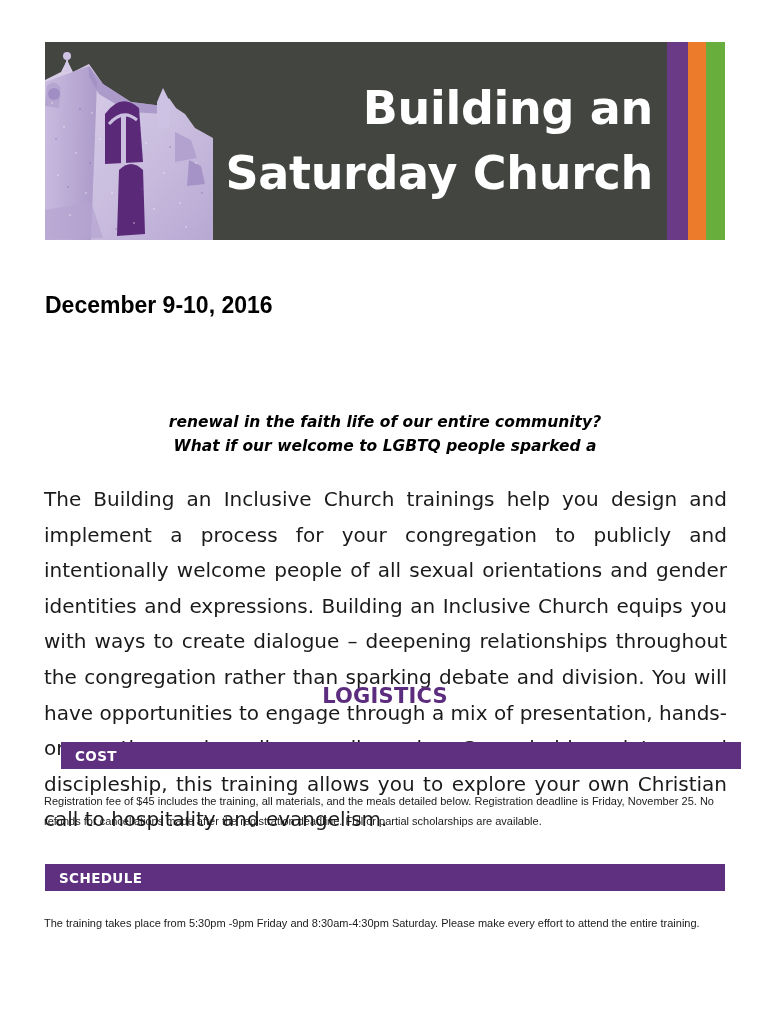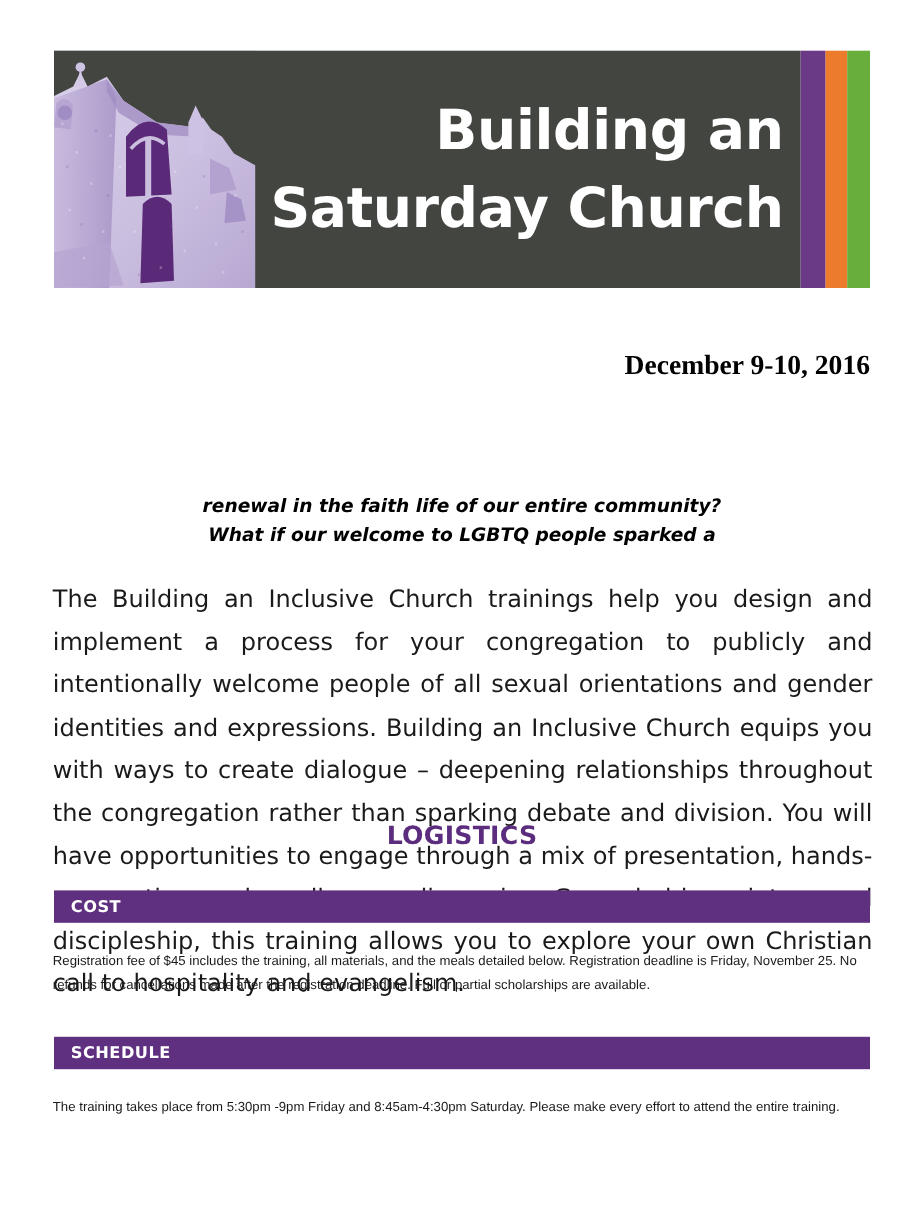--- a/index.html
+++ b/index.html
@@ -76,22 +76,22 @@
   .bar-purple { width: 21px; background: #6A3A86; }
   .bar-orange { width: 18px; background: #EC7B2C; }
   .bar-green  { width: 19px; background: #67AE3C; }
 
   
   .event-heading {
     position: absolute;
     left: 45px;
     top: 288px;
     width: 680px;
-    text-align: right;
-    font-family: Liberation Serif, serif;
+    text-align: left;
+    font-family: Liberation Sans, sans-serif;
     font-weight: bold;
     font-size: 23px;
     line-height: 1.52;
     color: #000000;
   }
 
   
   .tagline {
     position: absolute;
     left: 105px;
@@ -144,21 +144,21 @@
     align-items: center;
   }
   .section-bar .bar-label {
     color: #ffffff;
     font-family: "DejaVu Sans", sans-serif;
     font-weight: bold;
     font-size: 13.5px;
     letter-spacing: 0.4px;
     padding-left: 14px;
   }
-  .bar-cost     { top: 742px; }
+  .bar-cost     { top: 742px; margin-left: 16px; }
   .bar-schedule { top: 864px; text-align: center; }
 
   .section-para {
     position: absolute;
     left: 44px;
     width: 683px;
     font-family: Liberation Sans, sans-serif;
     font-size: 11px;
     line-height: 1.82;
     color: #1a1a1a;
@@ -278,15 +278,15 @@
   <div class="logistics-heading">LOGISTICS</div>
 
   <div class="section-bar bar-cost">
     <span class="bar-label">COST</span>
   </div>
   <div class="section-para para-cost">Registration fee of $45 includes the training, all materials, and the meals detailed below. Registration deadline is Friday, November 25. No refunds for cancellations made after the registration deadline. Full or partial scholarships are available.</div>
 
   <div class="section-bar bar-schedule">
     <span class="bar-label">SCHEDULE</span>
   </div>
-  <div class="section-para para-schedule">The training takes place from 5:30pm -9pm Friday and 8:45am-4:30pm Saturday. Please make every effort to attend the entire training.</div>
+  <div class="section-para para-schedule">The training takes place from 5:30pm -9pm Friday and 8:30am-4:30pm Saturday. Please make every effort to attend the entire training.</div>
 
 </div>
 
 </body></html>

